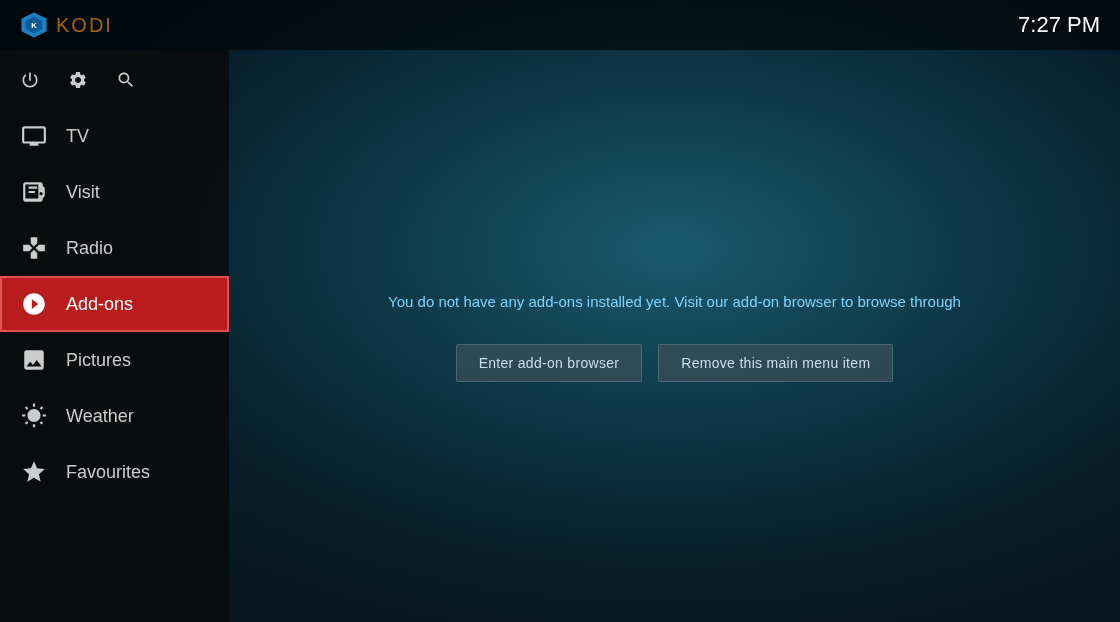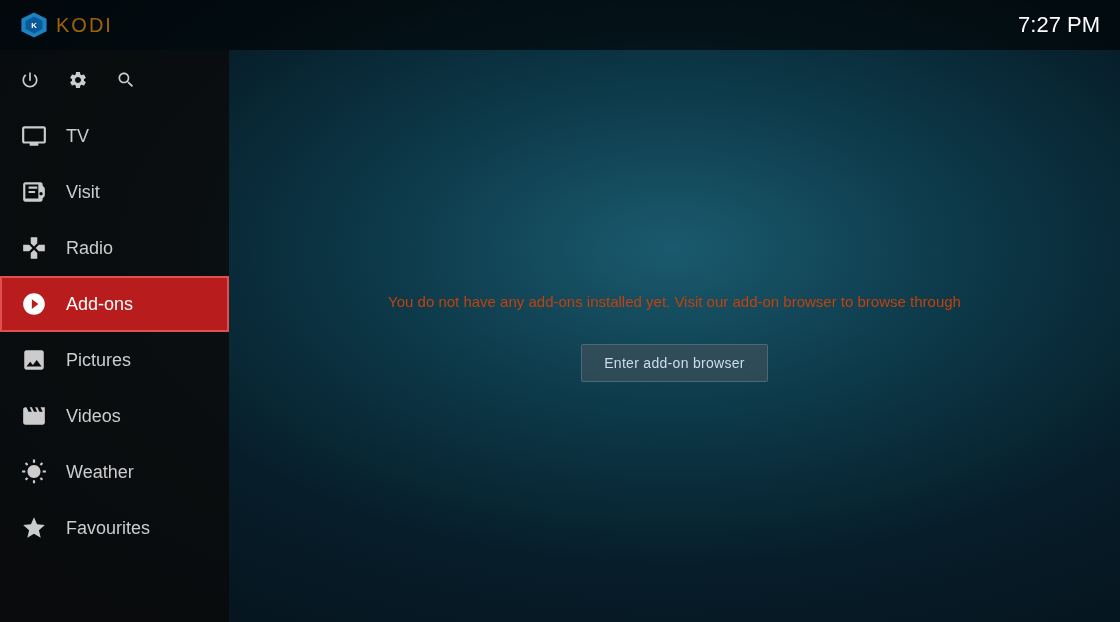--- a/index.html
+++ b/index.html
@@ -139,21 +139,21 @@
       flex: 1;
       display: flex;
       flex-direction: column;
       align-items: center;
       justify-content: center;
       position: relative;
     }
 
     .addons-message {
       text-align: center;
-      color: #c2410c;
+      color: #7dd3fc;
       font-size: 15px;
       line-height: 1.6;
       max-width: 600px;
       margin-bottom: 30px;
     }
 
     .buttons-row {
       display: flex;
       gap: 16px;
       align-items: center;
@@ -257,28 +257,20 @@
 
         <div class="nav-item">
           <div class="nav-item-icon">
             <svg width="26" height="26" viewBox="0 0 24 24">
               <path d="M21 19V5c0-1.1-.9-2-2-2H5c-1.1 0-2 .9-2 2v14c0 1.1.9 2 2 2h14c1.1 0 2-.9 2-2zM8.5 13.5l2.5 3.01L14.5 12l4.5 6H5l3.5-4.5z"></path>
             </svg>
           </div>
           <span class="nav-item-label">Pictures</span>
         </div>
 
-        <div class="nav-item">
-          <div class="nav-item-icon">
-            <svg width="26" height="26" viewBox="0 0 24 24">
-              <path d="M18 4l2 4h-3l-2-4h-2l2 4h-3l-2-4H8l2 4H7L5 4H4c-1.1 0-1.99.9-1.99 2L2 18c0 1.1.9 2 2 2h16c1.1 0 2-.9 2-2V4h-4z"></path>
-            </svg>
-          </div>
-          <span class="nav-item-label">Videos</span>
-        </div>
 
         <div class="nav-item">
           <div class="nav-item-icon">
             <svg width="26" height="26" viewBox="0 0 24 24">
               <path d="M6.76 4.84l-1.8-1.79-1.41 1.41 1.79 1.79 1.42-1.41zM4 10.5H1v2h3v-2zm9-9.95h-2V3.5h2V.55zm7.45 3.91l-1.41-1.41-1.79 1.79 1.41 1.41 1.79-1.79zm-3.21 13.7l1.79 1.8 1.41-1.41-1.8-1.79-1.4 1.4zM20 10.5v2h3v-2h-3zm-8-5c-3.31 0-6 2.69-6 6s2.69 6 6 6 6-2.69 6-6-2.69-6-6-6zm-1 16.95h2V19.5h-2v2.95zm-7.45-3.91l1.41 1.41 1.79-1.8-1.41-1.41-1.79 1.8z"></path>
             </svg>
           </div>
           <span class="nav-item-label">Weather</span>
         </div>
 
@@ -292,16 +284,17 @@
         </div>
       </nav>
     </div>
 
     <div class="main-content">
       <div class="addons-message">
         <span>You do not have any add-ons installed yet. Visit our add-on browser to browse through</span><br>
       </div>
       <div class="buttons-row">
         <button class="action-btn">Enter add-on browser</button>
+        <button class="action-btn">Remove this main menu item</button>
       </div>
     </div>
   </div>
 </div>
 
 </body></html>

